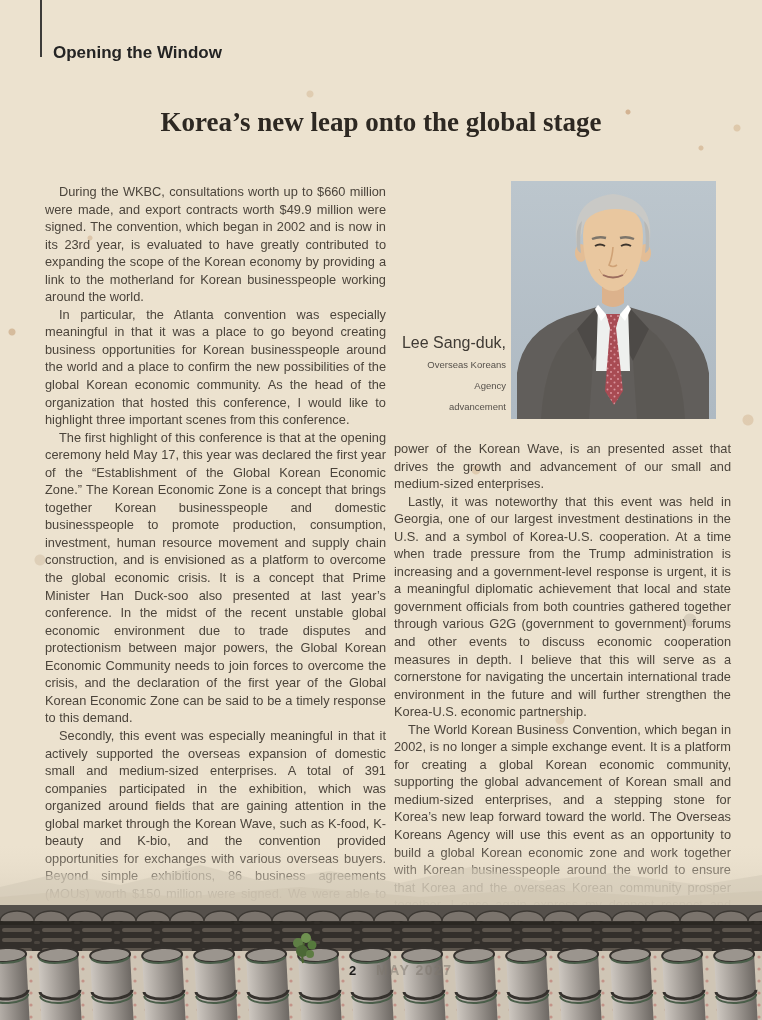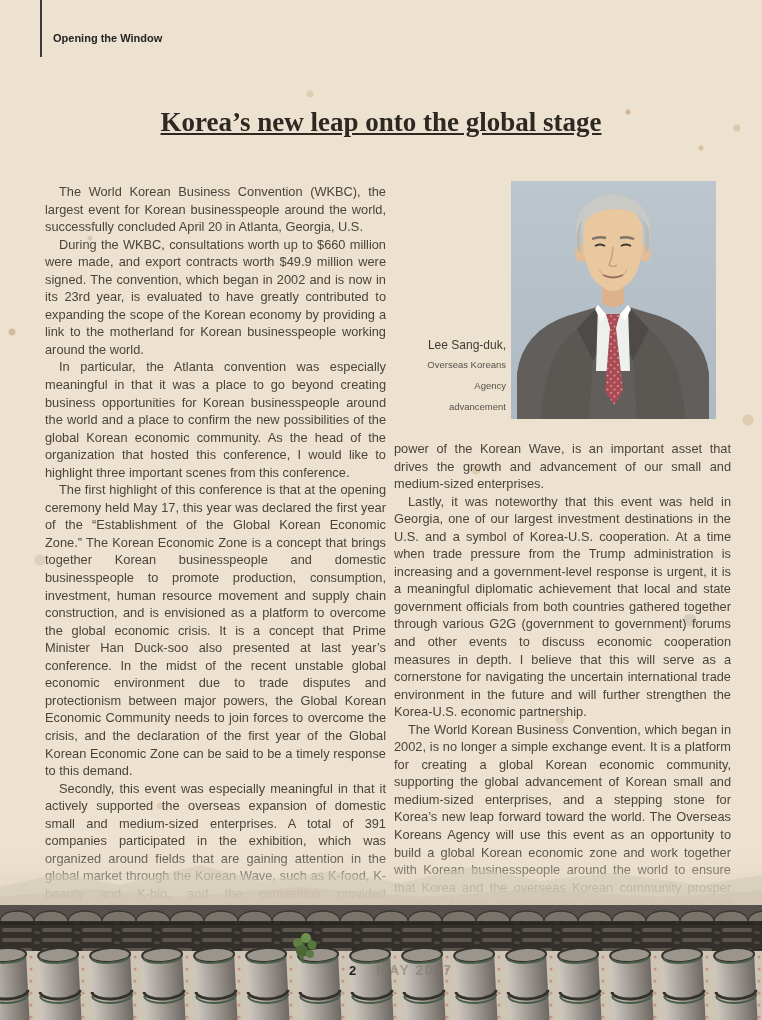--- a/index.html
+++ b/index.html
@@ -16,32 +16,32 @@
       radial-gradient(circle at 476px 470px, rgba(203,168,126,.4) 0 4px, transparent 5px),
       radial-gradient(circle at 748px 420px, rgba(200,162,120,.35) 0 5px, transparent 6px),
       radial-gradient(circle at 310px 94px, rgba(205,172,132,.4) 0 3px, transparent 4px),
       radial-gradient(circle at 560px 720px, rgba(196,158,116,.3) 0 4px, transparent 5px),
       radial-gradient(circle at 160px 806px, rgba(196,158,116,.3) 0 3px, transparent 4px),
       radial-gradient(circle at 690px 620px, rgba(150,140,125,.25) 0 6px, transparent 7px),
       radial-gradient(circle at 40px 560px, rgba(180,150,115,.25) 0 5px, transparent 6px);
     color:#4b443b;
   }
   .kicker-rule{position:absolute;left:40px;top:0;width:2px;height:57px;background:#3c3b39;}
-  .kicker{position:absolute;left:53px;top:32px;font-weight:bold;font-size:11px;color:#242424;}
+  .kicker{position:absolute;left:53px;top:43px;font-weight:bold;font-size:17px;color:#242424;}
   .title{position:absolute;left:0;top:107px;width:100%;margin:0;text-align:center;
-    font-family:"Liberation Serif",serif;font-weight:bold;font-size:27px;color:#2d2822;text-decoration:underline;}
+    font-family:"Liberation Serif",serif;font-weight:bold;font-size:27px;color:#2d2822;}
   .col{position:absolute;}
   .col-left{left:45px;top:183px;width:341px;}
   .col-right{left:394px;top:440px;width:337px;}
   .col p{margin:0;text-align:justify;text-indent:14px;font-size:12.8px;line-height:17.55px;color:#4b443b;}
   .col p.noindent{text-indent:0;}
   .photo-row{position:absolute;left:394px;top:181px;width:322px;height:238px;}
   .photo{position:absolute;right:0;top:0;width:205px;height:238px;}
   .caption{position:absolute;left:0;bottom:2px;width:112px;text-align:right;}
-  .caption .name{font-size:12px;color:#3f3a34;margin-bottom:2px;}
+  .caption .name{font-size:16px;color:#3f3a34;margin-bottom:2px;}
   .caption .small{font-size:9.5px;line-height:21px;color:#56514b;}
   .endmark{display:inline-block;width:10px;height:10px;border:1px solid #8a857e;
     background:linear-gradient(135deg,#f0e6ab 0 32%,#dfe9f2 32% 62%,#f5f0e6 62%);
     vertical-align:-1px;margin-left:4px;}
   .mountains{position:absolute;left:0;top:845px;width:762px;height:62px;}
   .roof{position:absolute;left:0;top:905px;width:762px;height:115px;}
   .page-num{position:absolute;left:349px;top:963px;font-size:13px;font-weight:bold;color:#1d1c1b;z-index:3;}
   .issue{position:absolute;left:376px;top:962px;font-size:14px;font-weight:bold;letter-spacing:1.5px;
     color:rgba(125,118,110,.55);z-index:3;}
 </style>
@@ -49,21 +49,20 @@
 <body>
 
 <div class="page">
 
   <div class="kicker-rule"></div>
   <div class="kicker">Opening the Window</div>
 
   <h1 class="title">Korea’s new leap onto the global stage</h1>
 
   <div class="col col-left">
-    <p>The World Korean Business Convention (WKBC), the largest event for Korean businesspeople around the world, successfully concluded April 20 in Atlanta, Georgia, U.S.</p>
     <p>During the WKBC, consultations worth up to $660 million were made, and export contracts worth $49.9 million were signed. The convention, which began in 2002 and is now in its 23rd year, is evaluated to have greatly contributed to expanding the scope of the Korean economy by providing a link to the motherland for Korean businesspeople working around the world.</p>
     <p>In particular, the Atlanta convention was especially meaningful in that it was a place to go beyond creating business opportunities for Korean businesspeople around the world and a place to confirm the new possibilities of the global Korean economic community. As the head of the organization that hosted this conference, I would like to highlight three important scenes from this conference.</p>
     <p>The first highlight of this conference is that at the opening ceremony held May 17, this year was declared the first year of the “Establishment of the Global Korean Economic Zone.” The Korean Economic Zone is a concept that brings together Korean businesspeople and domestic businesspeople to promote production, consumption, investment, human resource movement and supply chain construction, and is envisioned as a platform to overcome the global economic crisis. It is a concept that Prime Minister Han Duck-soo also presented at last year’s conference. In the midst of the recent unstable global economic environment due to trade disputes and protectionism between major powers, the Global Korean Economic Community needs to join forces to overcome the crisis, and the declaration of the first year of the Global Korean Economic Zone can be said to be a timely response to this demand.</p>
     <p>Secondly, this event was especially meaningful in that it actively supported the overseas expansion of domestic small and medium-sized enterprises. A total of 391 companies participated in the exhibition, which was organized around fields that are gaining attention in the global market through the Korean Wave, such as K-food, K-beauty and K-bio, and the convention provided opportunities for exchanges with various overseas buyers. Beyond simple exhibitions, 86 business agreements (MOUs) worth $150 million were signed. We were able to confirm once again that the power of Hansang (global Korean merchants), combined with the</p>
   </div>
 
   <div class="photo-row">
     <div class="caption">
       <div class="name">Lee Sang-duk,</div>
       <div class="small">Overseas Koreans Agency</div>
@@ -119,21 +118,21 @@
       <path d="M110 65 Q115 62 120 65" stroke="#3c342c" stroke-width="2" fill="none"></path>
 
       <path d="M102 66 Q101 78 98 84 Q102 87 106 84" stroke="#cfa276" stroke-width="1.6" fill="none"></path>
 
       <path d="M92 94 Q102 99 112 94" stroke="#9c6d5e" stroke-width="1.8" fill="none"></path>
       <path d="M88 88 Q90 92 92 94 M116 88 Q114 92 112 94" stroke="#d4a97e" stroke-width="1" fill="none"></path>
     </svg>
   </div>
 
   <div class="col col-right">
-    <p class="noindent">power of the Korean Wave, is an important asset that drives the growth and advancement of our small and medium-sized enterprises.</p>
+    <p class="noindent">power of the Korean Wave, is an presented asset that drives the growth and advancement of our small and medium-sized enterprises.</p>
     <p>Lastly, it was noteworthy that this event was held in Georgia, one of our largest investment destinations in the U.S. and a symbol of Korea-U.S. cooperation. At a time when trade pressure from the Trump administration is increasing and a government-level response is urgent, it is a meaningful diplomatic achievement that local and state government officials from both countries gathered together through various G2G (government to government) forums and other events to discuss economic cooperation measures in depth. I believe that this will serve as a cornerstone for navigating the uncertain international trade environment in the future and will further strengthen the Korea-U.S. economic partnership.</p>
     <p><span>The World Korean Business Convention, which began in 2002, is no longer a simple exchange event. It is a platform for creating a global Korean economic community, supporting the global advancement of Korean small and medium-sized enterprises, and a stepping stone for Korea’s new leap forward toward the world. The Overseas Koreans Agency will use this event as an opportunity to build a global Korean economic zone and work together with Korean businesspeople around the world to ensure that Korea and the overseas Korean community prosper together. I once again express my deepest respect and gratitude to all the Koreans who have quietly been working hard all over the world.</span><span class="endmark"></span></p>
   </div>
 
   <svg class="mountains" viewBox="0 0 762 62" preserveAspectRatio="none">
     <defs>
       <linearGradient id="haze" x1="0" y1="0" x2="0" y2="1">
         <stop offset="0" stop-color="#e6dcc9" stop-opacity="0"></stop>
         <stop offset="1" stop-color="#d9cfbc" stop-opacity="0.9"></stop>
       </linearGradient>

